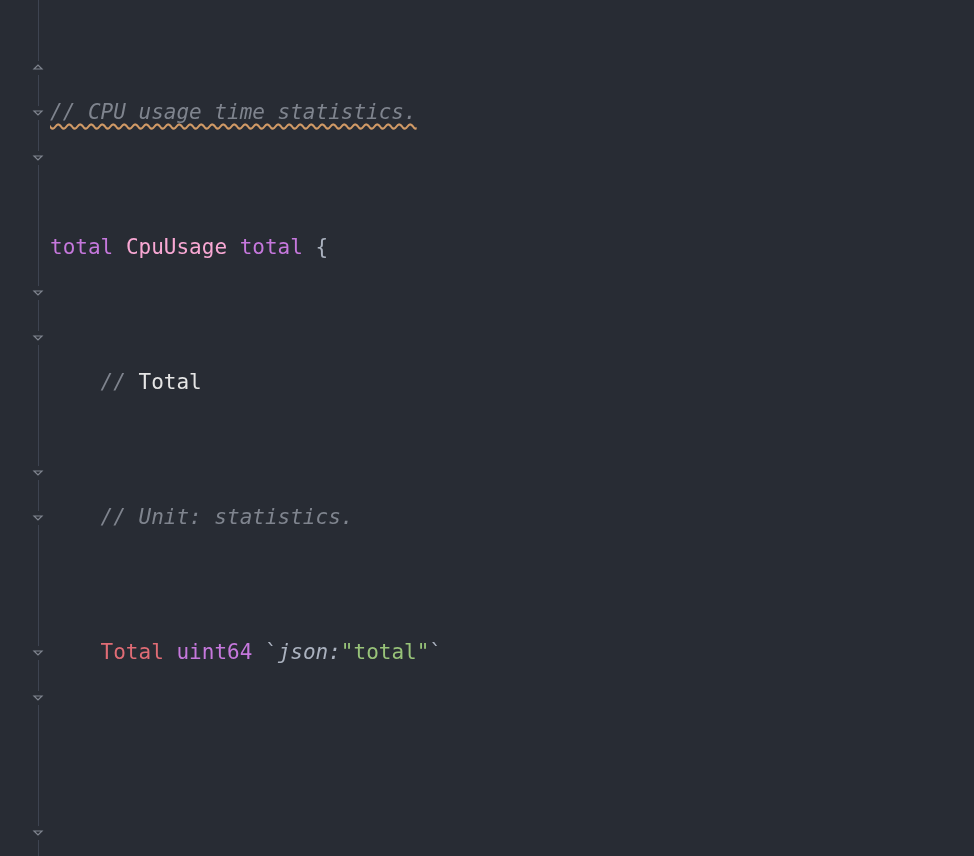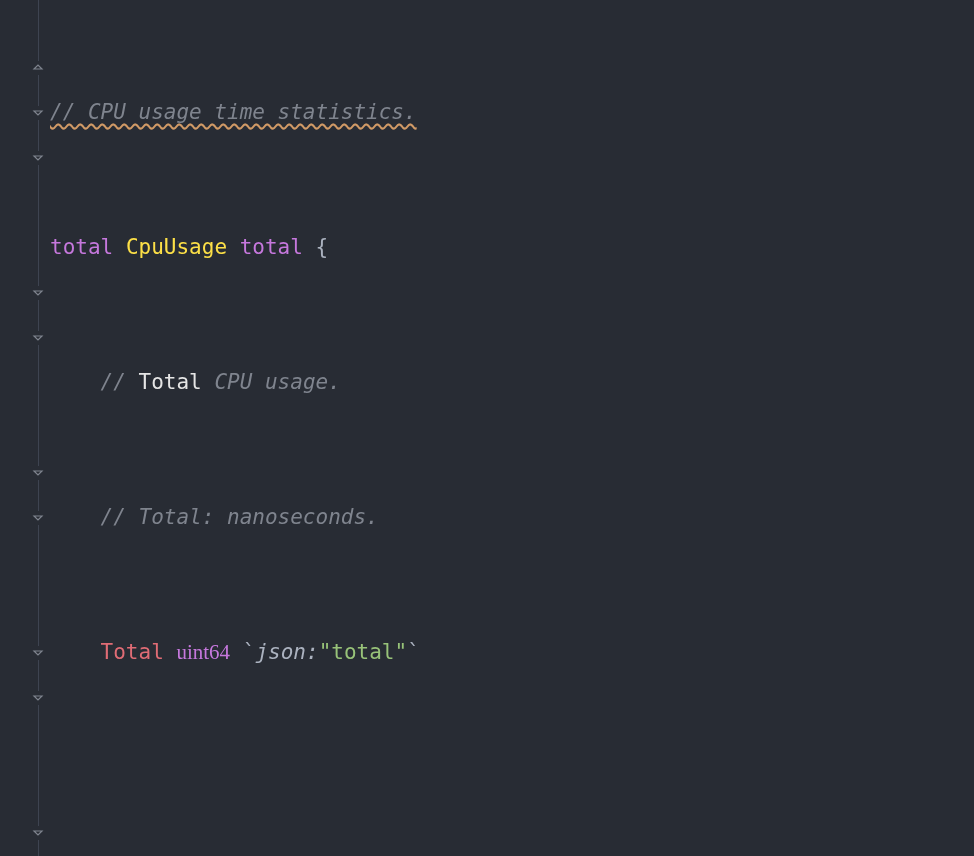--- a/index.html
+++ b/index.html
@@ -59,24 +59,24 @@
 .comment { color: #7f848e; font-style: italic; }
 .comment-wavy {
   color: #7f848e;
   font-style: italic;
   text-decoration-line: underline;
   text-decoration-style: wavy;
   text-decoration-color: #d19a66;
   text-underline-offset: 4px;
 }
 .keyword { color: #c678dd; }
-.typename { color: #fde047; }
+.typename { color: #f9a8d4; }
 .white { color: #e6e6e6; }
 .field { color: #e06c75; }
-.type { color: #c678dd; font-family: Liberation Serif, serif; }
+.type { color: #c678dd; }
 .backtick { color: #abb2bf; }
 .tag-key { color: #abb2bf; font-style: italic; }
 .string { color: #98c379; }
 .brace { color: #abb2bf; }
 </style>
 </head>
 <body>
 
 <div class="editor">
   <div class="gutter">
@@ -129,22 +129,22 @@
     <div class="fold-icon" style="top:826px;">
       <svg viewBox="0 0 12 12">
           <path d="M2 4 L6 8 L10 4 Z" fill="none" stroke="#7f848e" stroke-width="1.2"></path>
         </svg>
     </div>
   </div>
 
   <div class="code">
     <div class="line"><span class="comment-wavy">// CPU usage time statistics.</span></div>
     <div class="line"><span class="keyword">total</span><span> </span><span class="typename">CpuUsage</span><span> </span><span class="keyword">total</span><span> </span><span class="brace">{</span></div>
-    <div class="line"><span>    </span><span class="comment">// </span><span class="white">Total</span><span class="comment"> CPU usage.</span></div>
-    <div class="line"><span>    </span><span class="comment">// Total: nanoseconds.</span></div>
+    <div class="line"><span>    </span><span class="comment">// </span><span class="white">Total</span></div>
+    <div class="line"><span>    </span><span class="comment">// Unit: statistics.</span></div>
     <div class="line"><span>    </span><span class="field">Total</span><span> </span><span class="type">uint64</span><span> </span><span class="backtick">`</span><span class="tag-key">json:</span><span class="string">"total"</span><span class="backtick">`</span></div>
     <div class="line"></div>
     
     
     
     
     
     
     
     

